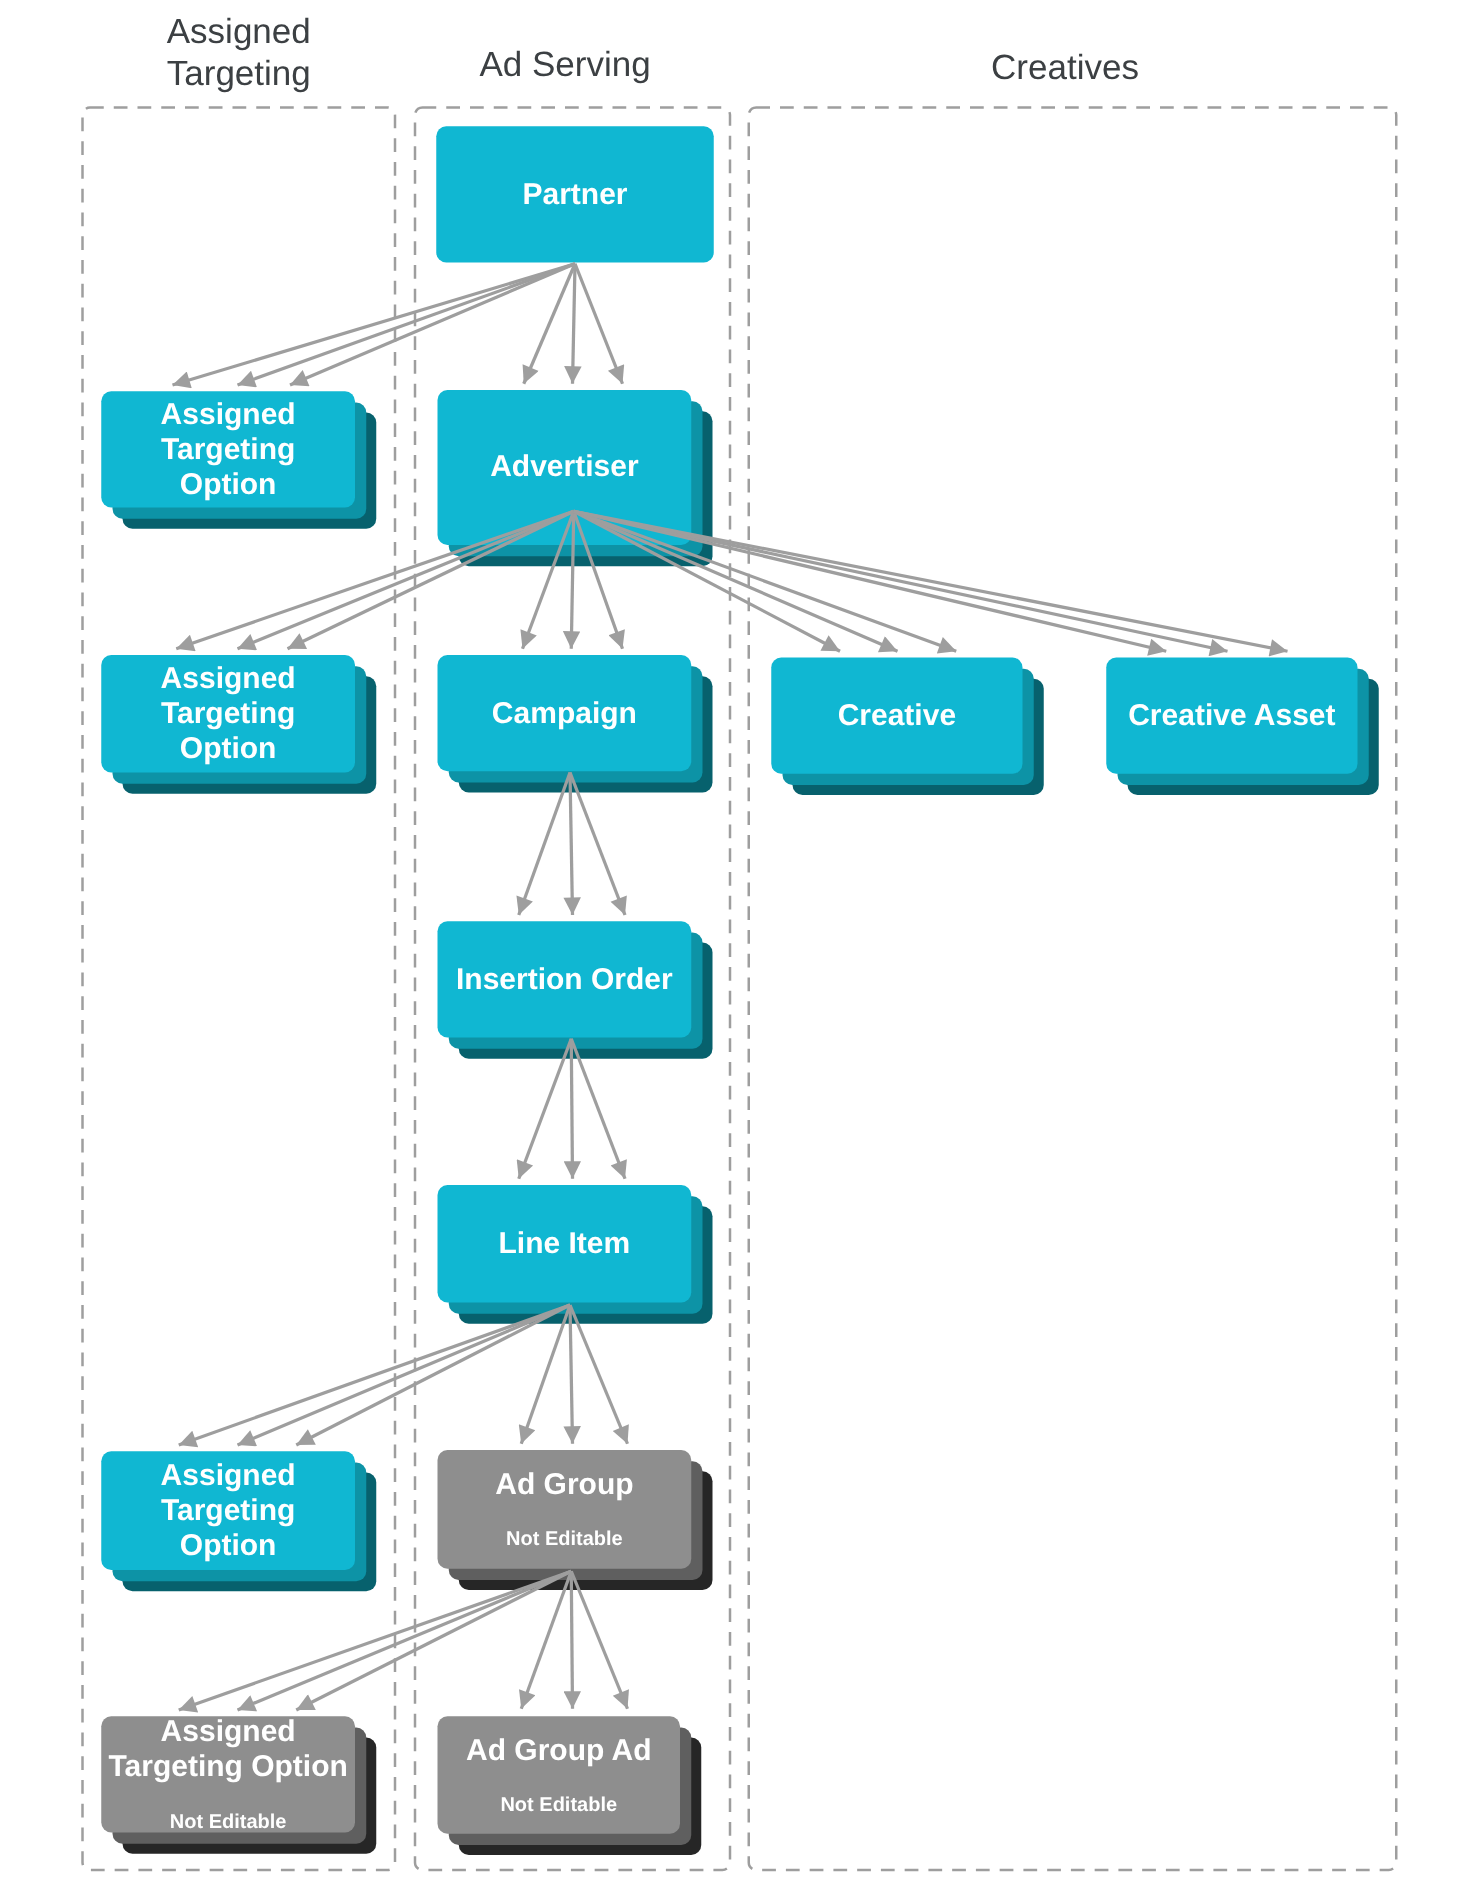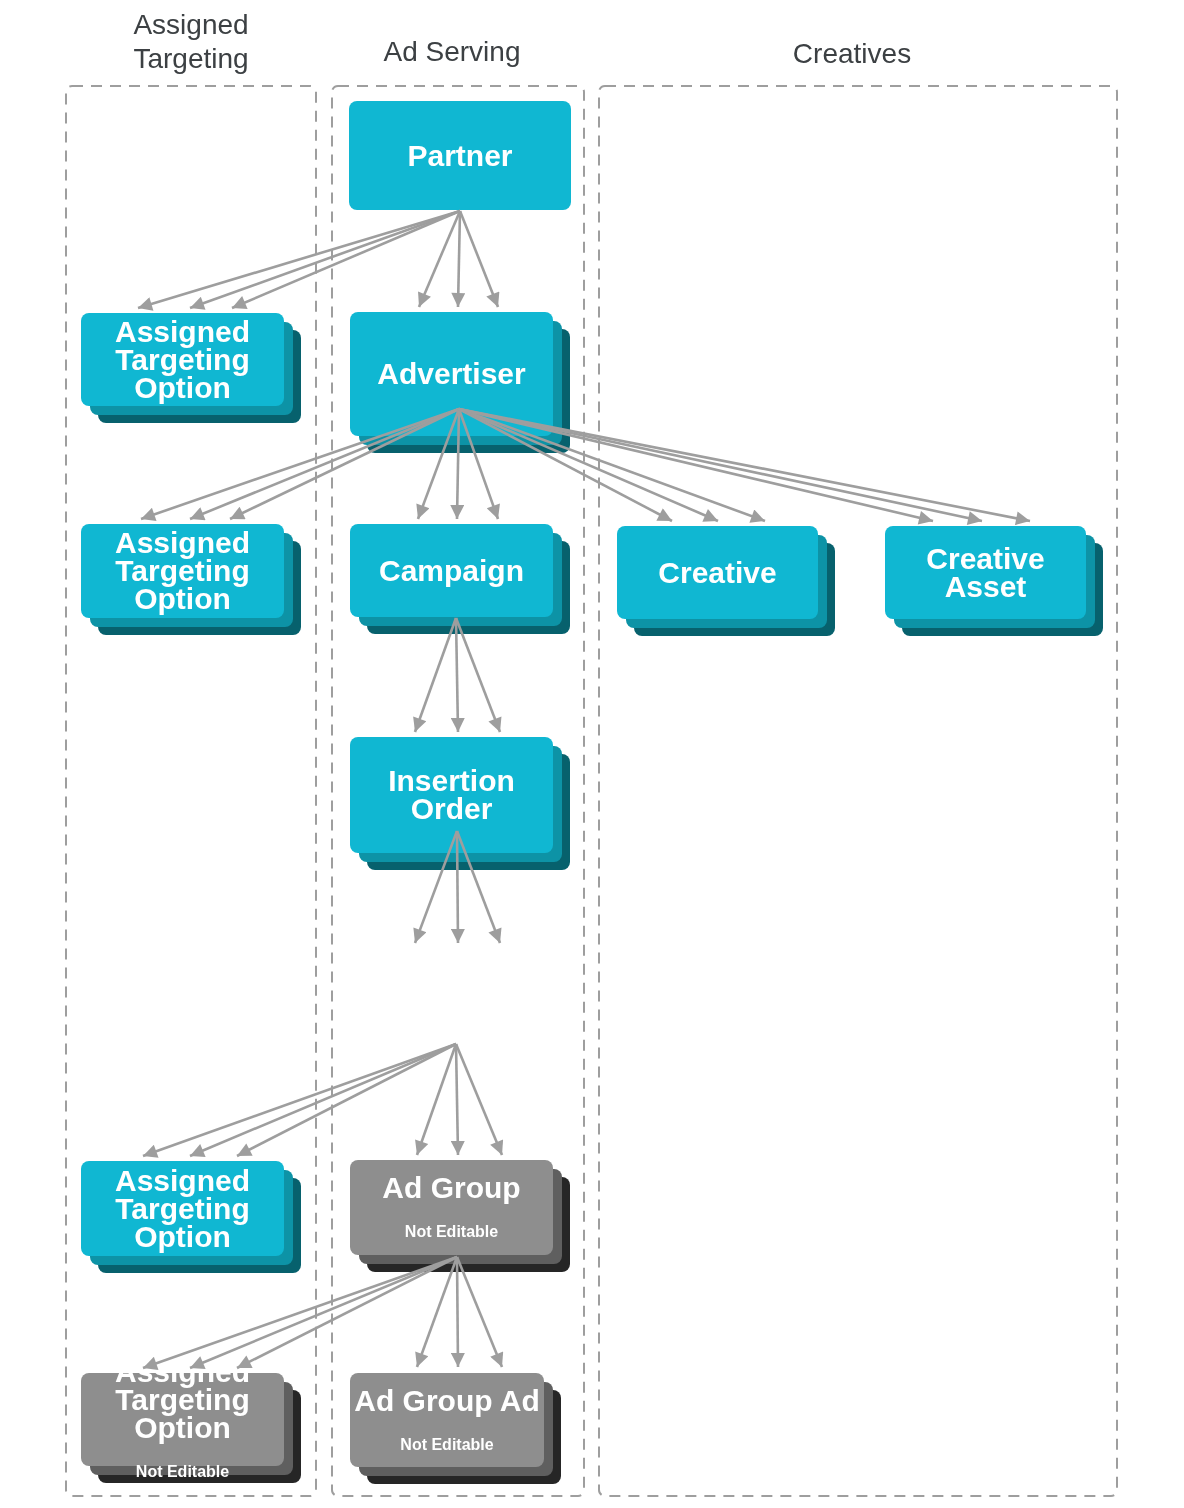--- a/index.html
+++ b/index.html
@@ -31,21 +31,21 @@
     border-radius: 8px;
     display: flex;
     flex-direction: column;
     align-items: center;
     justify-content: center;
     text-align: center;
     color: var(--node-text, #ffffff);
     font-weight: bold;
   }
   .node .node-label {
-    font-size: 30px;
+    font-size: 24px;
     line-height: 28px;
     white-space: pre-line;
   }
   .node .node-sublabel {
     font-size: 16px;
     line-height: 19px;
     margin-top: 20px;
   }
   .node.teal { background: var(--teal); }
   .node.teal.stacked {
@@ -88,22 +88,25 @@
     </div>
     <div class="node teal stacked" style="left: 350px; top: 524px; width: 203px; height: 93px;">
       <span class="node-label">Campaign</span>
     </div>
     <div class="node teal stacked" style="left: 617px; top: 526px; width: 201px; height: 93px;">
       <span class="node-label">Creative</span>
     </div>
     <div class="node teal stacked" style="left: 885px; top: 526px; width: 201px; height: 93px;">
       <span class="node-label">Creative Asset</span>
     </div>
-    <div class="node teal stacked" style="left: 350px; top: 737px; width: 203px; height: 116px;">
+    <div class="node teal stacked" style="left: 350px; top: 737px; width: 203px; height: 93px;">
       <span class="node-label">Insertion Order</span>
+    </div>
+    <div class="node teal stacked" style="left: 350px; top: 948px; width: 203px; height: 94px;">
+      <span class="node-label">Line Item</span>
     </div>
     <div class="node teal stacked" style="left: 81px; top: 1161px; width: 203px; height: 95px;">
       <span class="node-label">Assigned
 Targeting
 Option</span>
     </div>
     <div class="node gray stacked" style="left: 350px; top: 1160px; width: 203px; height: 95px;">
       <span class="node-label">Ad Group</span>
       <span class="node-sublabel">Not Editable</span>
     </div>

